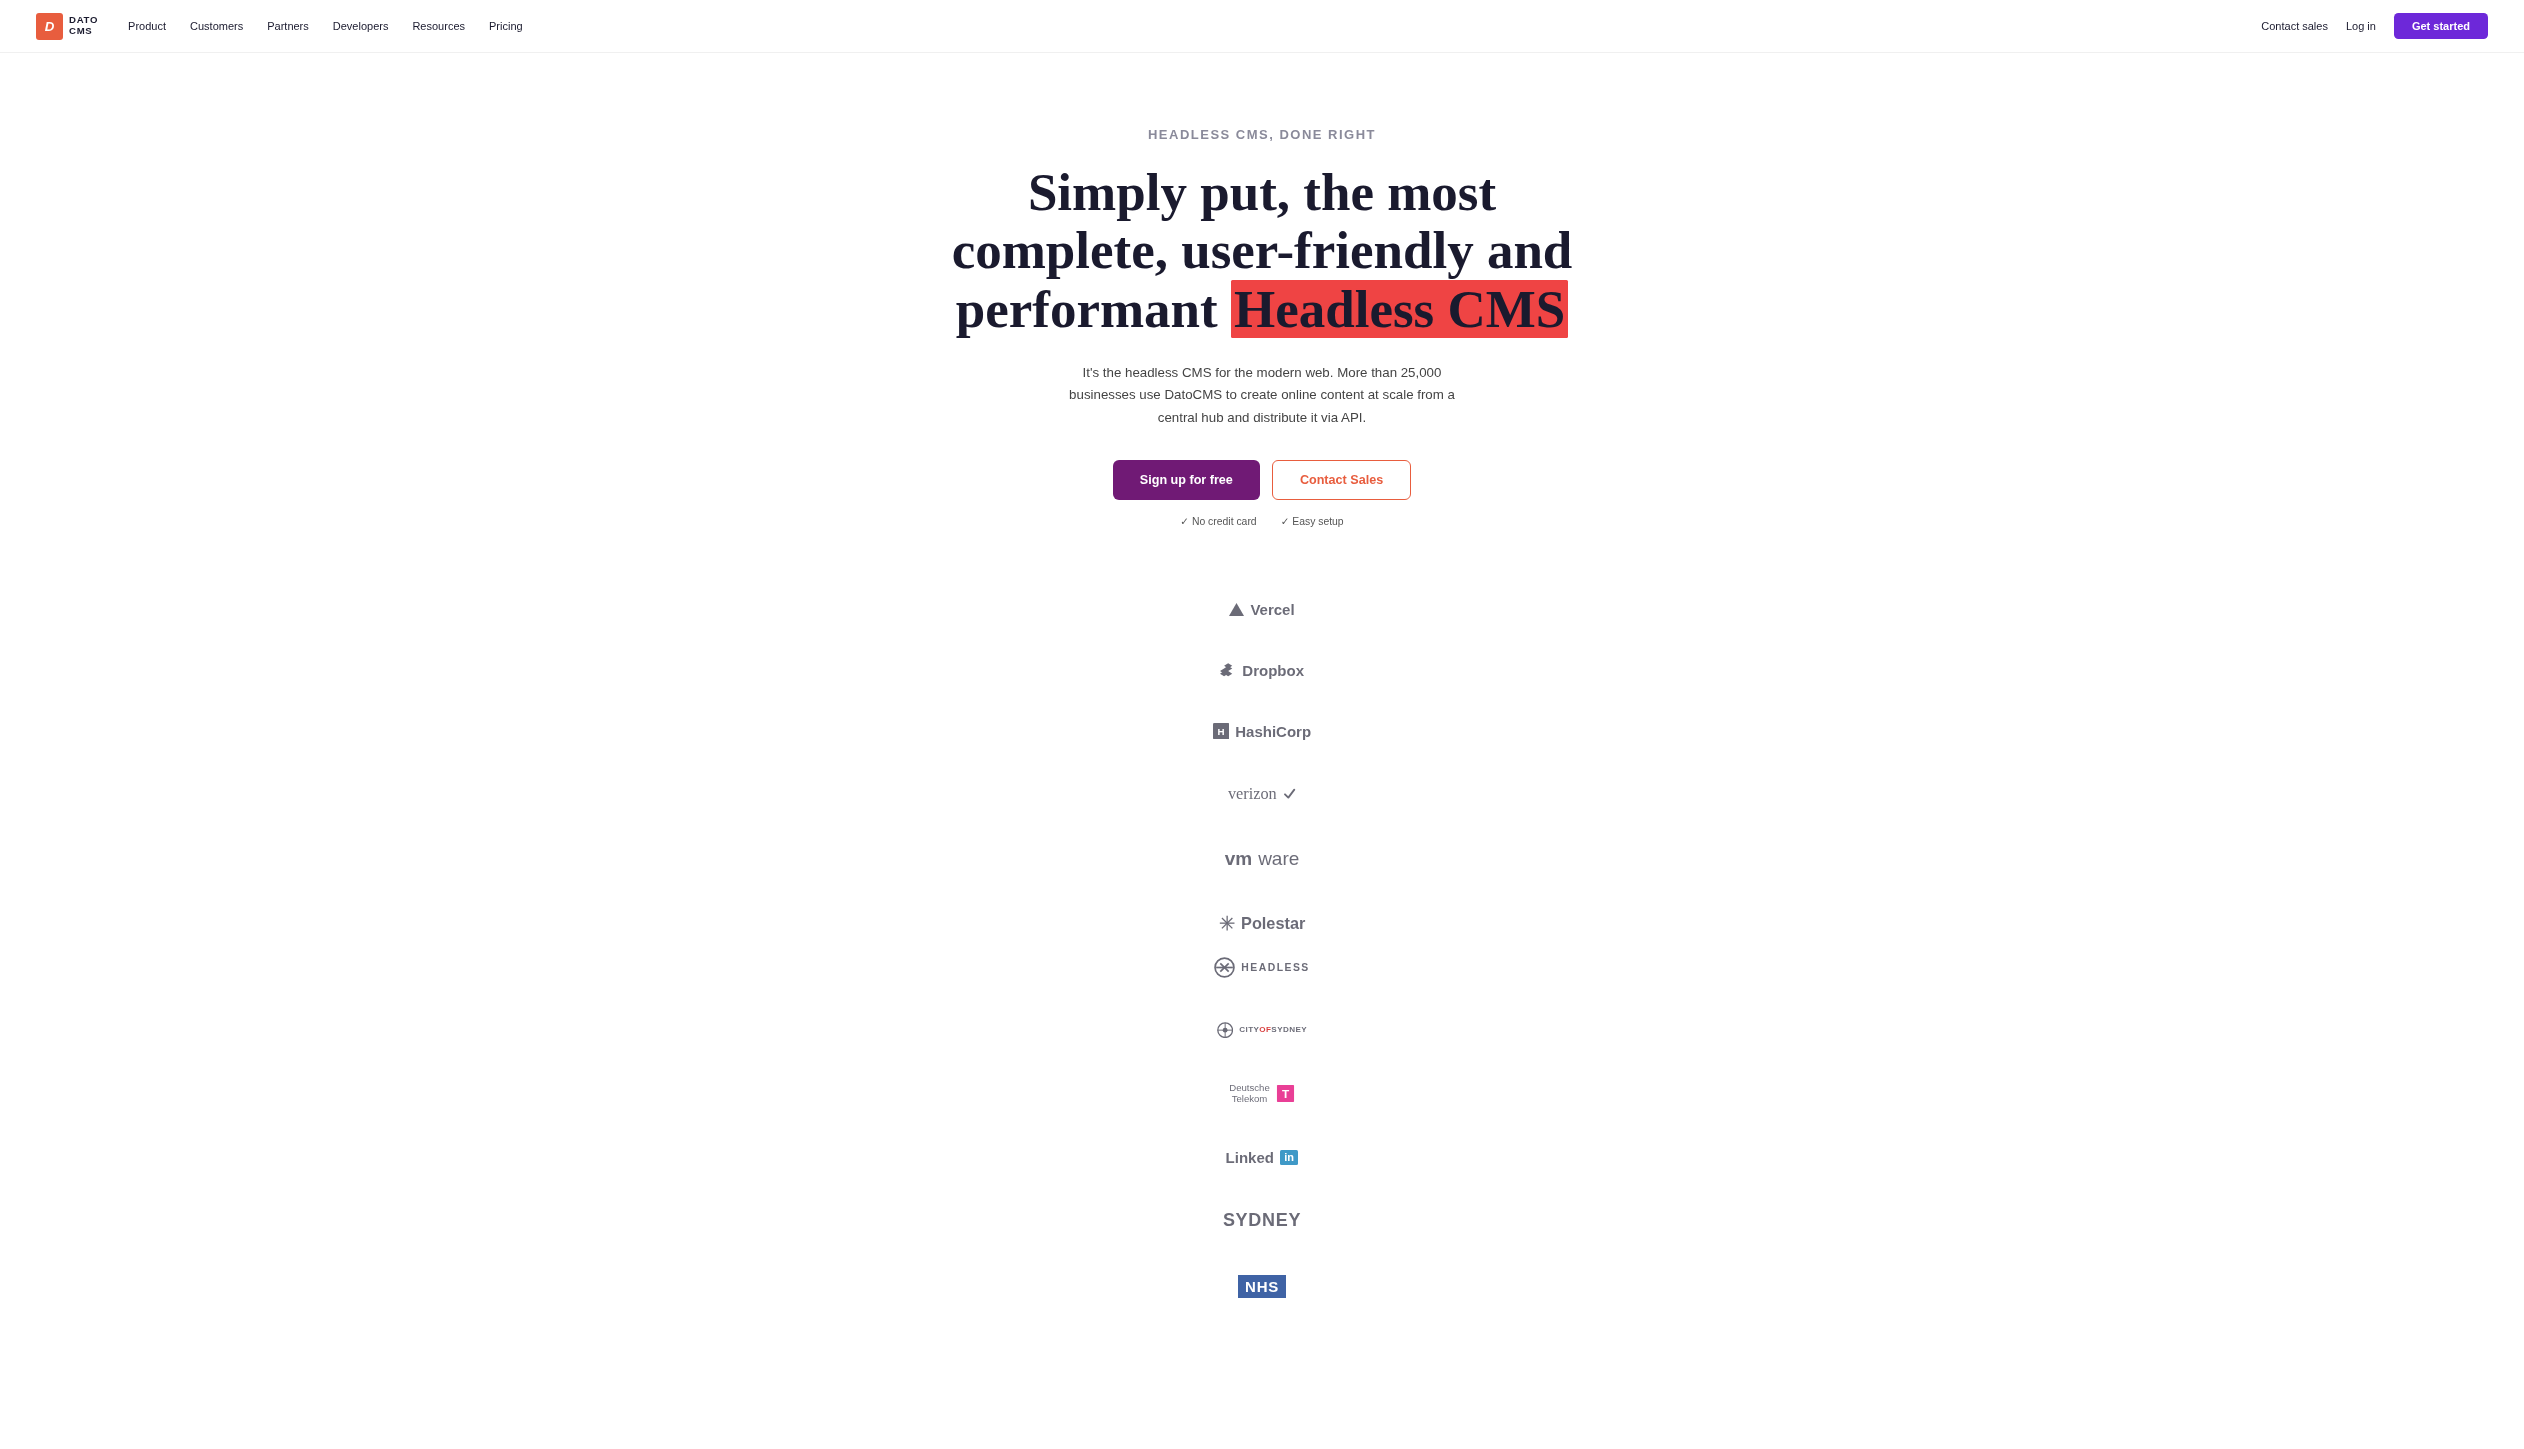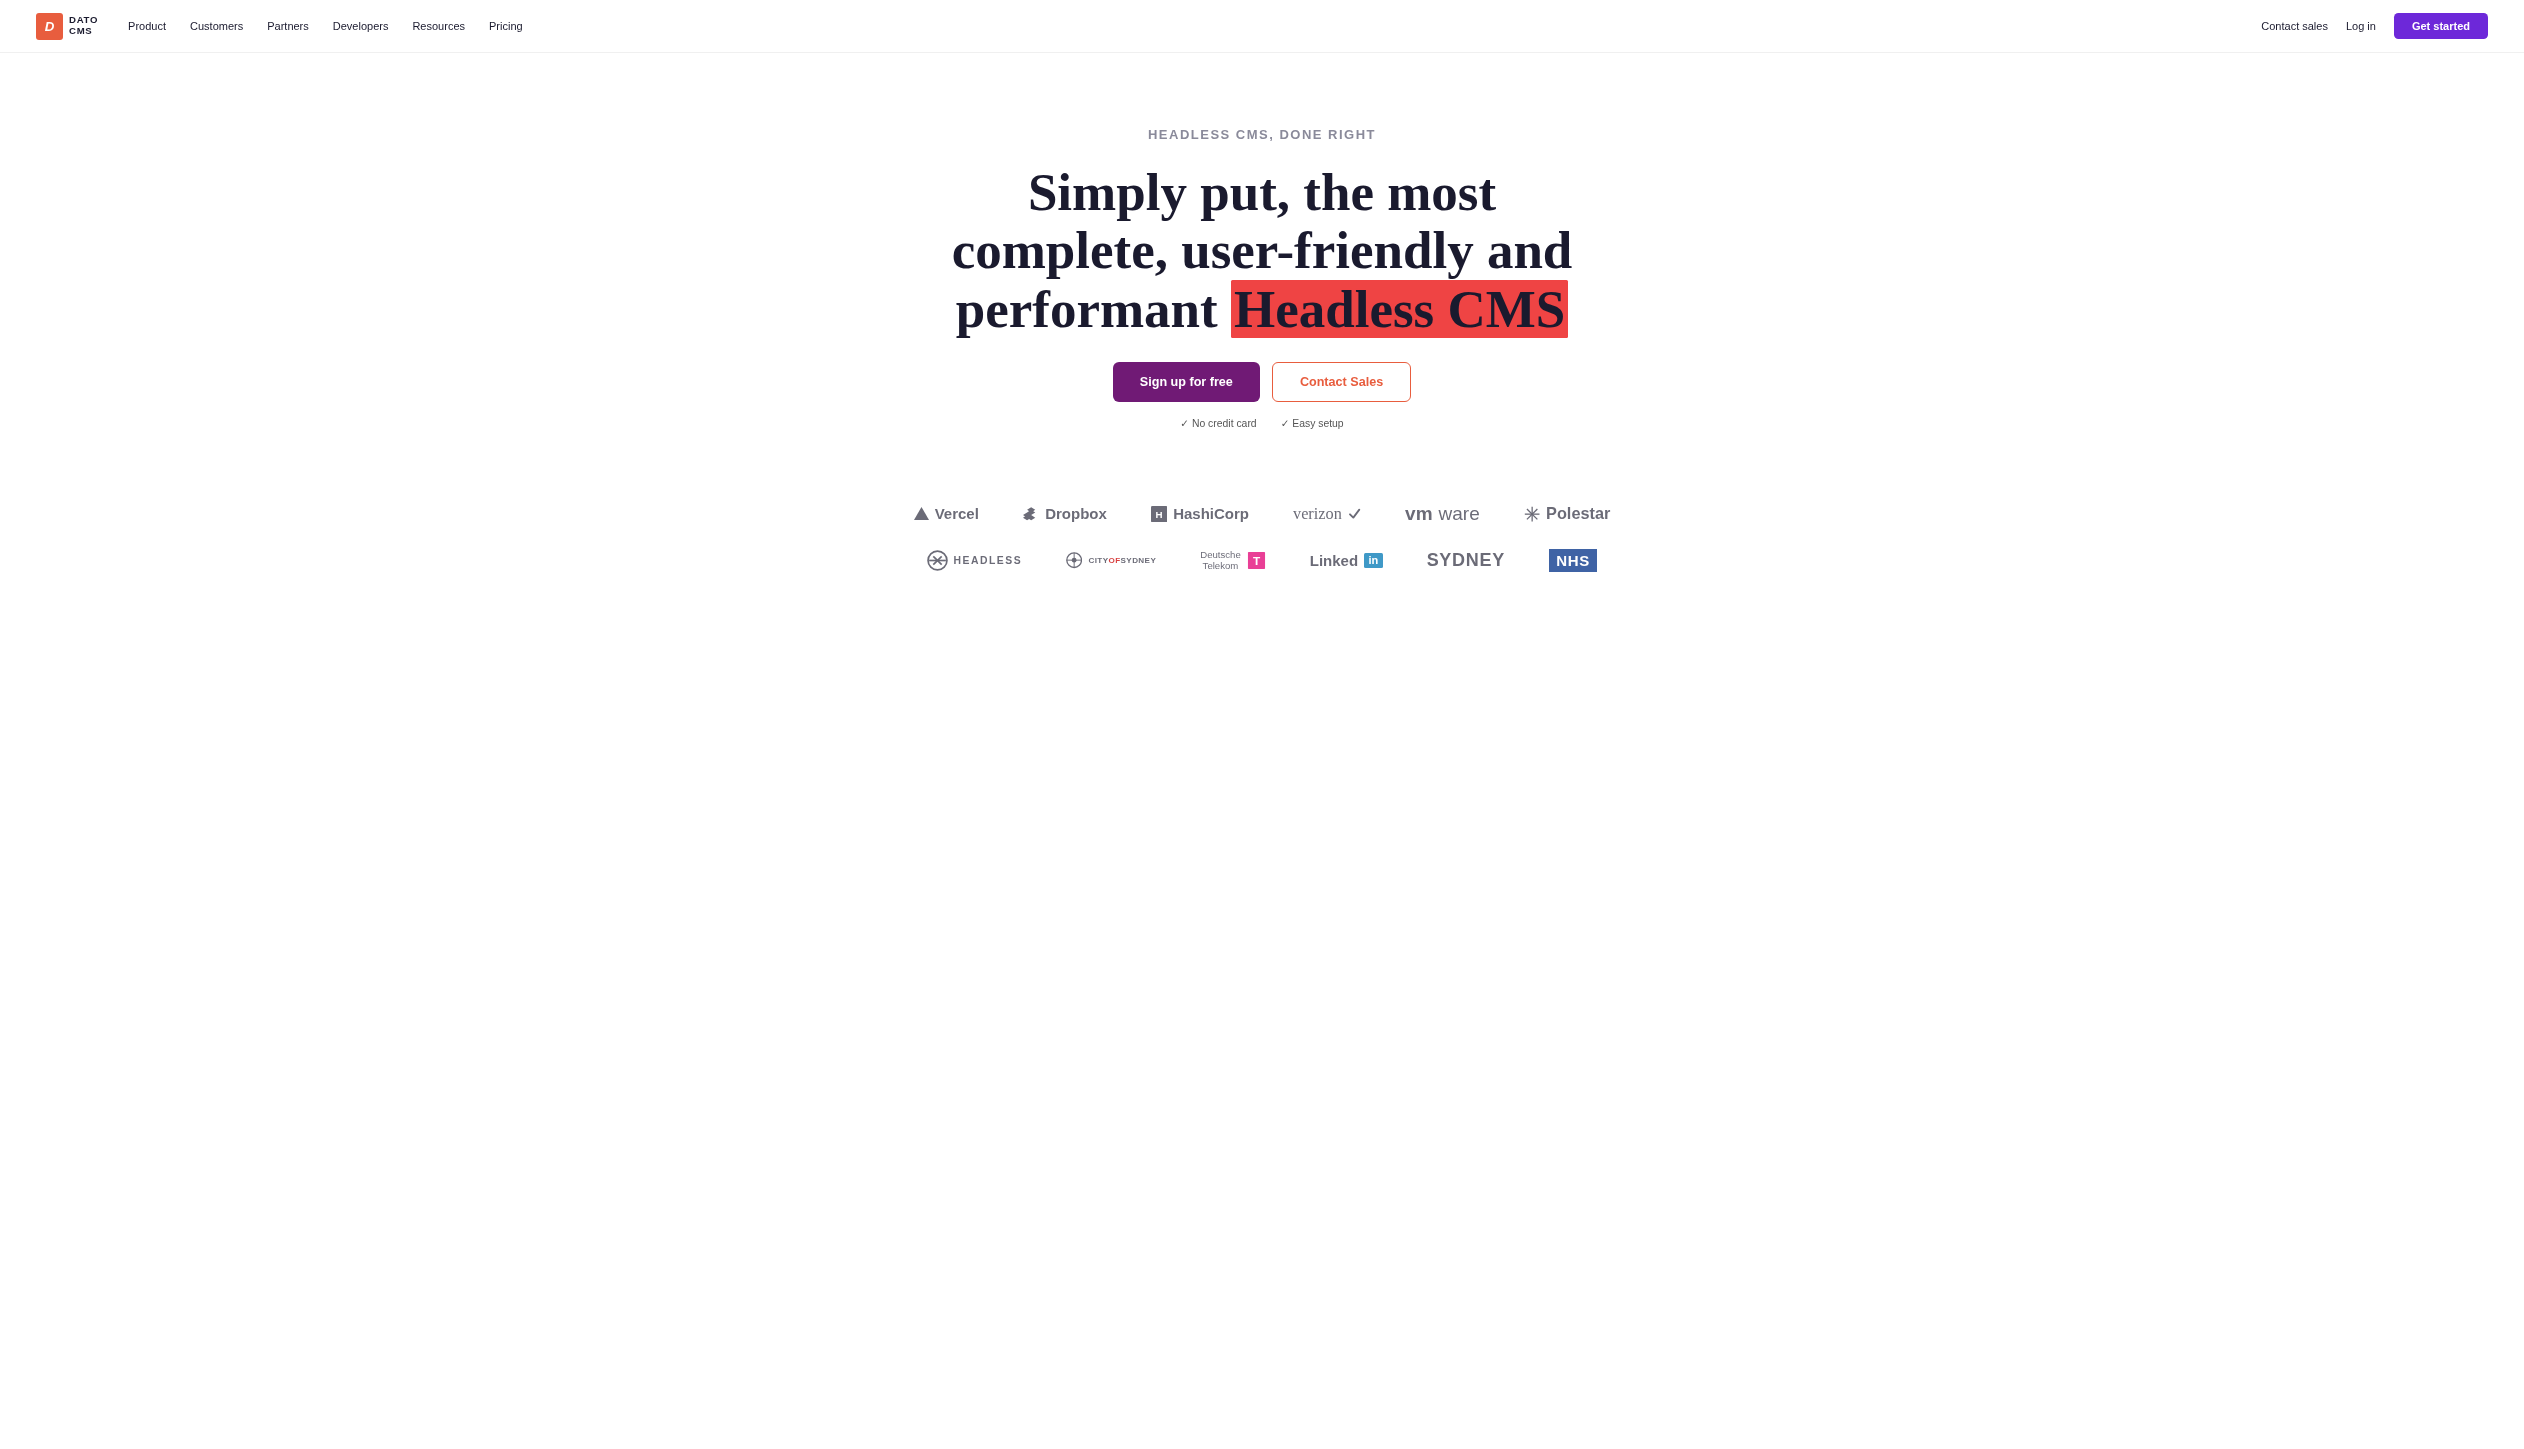--- a/index.html
+++ b/index.html
@@ -128,20 +128,21 @@
       padding: 30px 44px 44px;
       max-width: 889px;
       margin: 0 auto;
     }
     .logos-row {
       display: flex;
       align-items: center;
       justify-content: center;
       gap: 44px;
       margin-bottom: 24px;
+      flex-direction: column;
     }
     .logo-item {
       display: flex;
       align-items: center;
       gap: 6px;
       color: #3a3a4a;
       font-size: 15px;
       font-weight: 700;
       opacity: 0.75;
     }
@@ -205,20 +206,21 @@
     <a href="#" class="btn-get-started">Get started</a>
   </div>
 </nav>
 
 <section class="hero">
   <p class="hero-eyebrow">HEADLESS CMS, DONE RIGHT</p>
   <h1 class="hero-headline">
     <span>Simply put, the most complete, user-friendly and performant</span>
     <span class="highlight">Headless CMS</span>
   </h1>
+  <p class="hero-sub">It's the headless CMS for the modern web. More than 25,000 businesses use DatoCMS to create online content at scale from a central hub and distribute it via API.</p>
   <div class="hero-buttons">
     <button class="btn-primary">Sign up for free</button>
     <button class="btn-secondary">Contact Sales</button>
   </div>
   <div class="hero-checks">
     <span>No credit card</span>
     <span>Easy setup</span>
   </div>
 </section>
 

